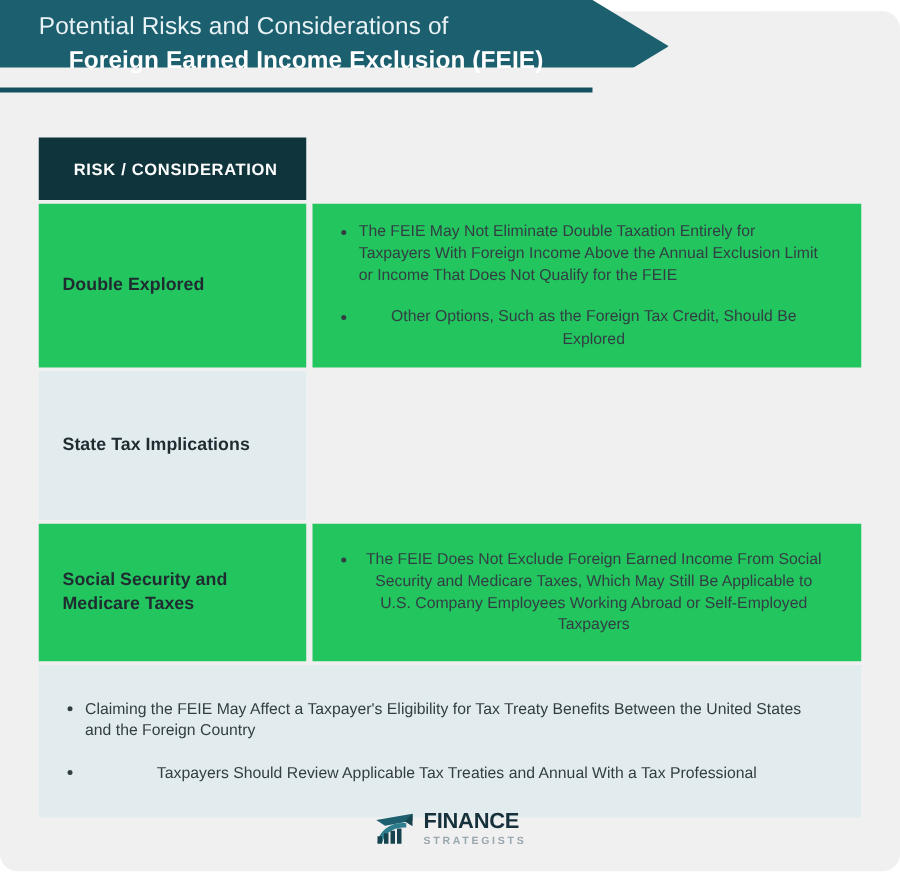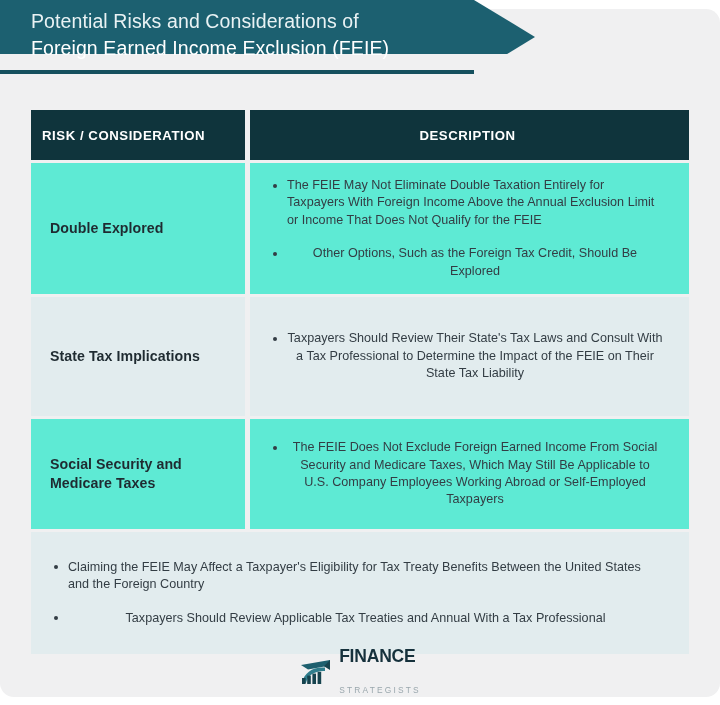--- a/index.html
+++ b/index.html
@@ -56,24 +56,25 @@
     color: #e9f2f4;
     font-size: 19.5px;
     font-weight: 400;
     line-height: 27px;
     letter-spacing: 0.1px;
     white-space: nowrap;
   }
   .banner-line2 {
     color: #ffffff;
     font-size: 19.5px;
-    font-weight: 400;
+    font-weight: 700;
     line-height: 27px;
     letter-spacing: 0.1px;
     white-space: nowrap;
+    margin-left: 24px;
   }
   .banner-edge {
     position: absolute;
     left: 0;
     top: 70px;
     width: 474px;
     height: 4px;
     background: #15505e;
   }
 
@@ -103,39 +104,39 @@
   }
 
   
   .header-row .cell-risk,
   .header-row .cell-desc {
     background: #0f343c;
     height: 50px;
     display: flex;
     align-items: center;
   }
-  .header-row .cell-risk { padding-left: 11px; }
+  .header-row .cell-risk { padding-left: 28px; }
   .header-row .cell-desc { justify-content: center; }
   .th-text {
     color: #ffffff;
     font-size: 13.2px;
     font-weight: 700;
     letter-spacing: 0.55px;
   }
 
   
   .body-row .cell-risk,
   .body-row .cell-desc {
     display: flex;
     flex-direction: column;
     justify-content: center;
     box-sizing: border-box;
   }
   .body-row.light .cell-risk,
-  .body-row.light .cell-desc { background: #5eead4; }
+  .body-row.light .cell-desc { background: #22c55e; }
   .body-row.tint .cell-risk,
   .body-row.tint .cell-desc { background: #e2ecee; }
 
   .cell-risk { padding: 10px 14px 10px 19px; }
   .cell-desc { padding: 14px 26px 14px 22px; }
 
   .risk-label {
     color: #1f2b31;
     font-size: 14.2px;
     font-weight: 700;
@@ -194,24 +195,24 @@
   .logo-name {
     color: #16313c;
     font-size: 17.5px;
     font-weight: 700;
     letter-spacing: -0.2px;
     line-height: 17px;
   }
   .logo-sub {
     color: #9aa7ad;
     font-size: 8.4px;
-    font-weight: 400;
+    font-weight: 700;
     letter-spacing: 2.2px;
     line-height: 12px;
-    margin-top: 19px;
+    margin-top: 1px;
   }
 </style>
 </head>
 <body>
 
 <div id="page">
 
   <div class="card"></div>
 
   <div class="banner">
@@ -220,46 +221,38 @@
       <div class="banner-line2">Foreign Earned Income Exclusion (FEIE)</div>
     </div>
   </div>
   <div class="banner-edge"></div>
 
   <div class="table">
 
     <div class="trow header-row">
       <div class="cell-risk">
         <span class="th-text">RISK / CONSIDERATION</span>
-      </div>
-      <div class="cell-desc">
-        <span class="th-text">DESCRIPTION</span>
       </div>
     </div>
 
     <div class="trow body-row light row-h1">
       <div class="cell-risk">
         <div class="risk-label">Double Explored</div>
       </div>
       <div class="cell-desc">
         <ul class="bullets">
           <li>The FEIE May Not Eliminate Double Taxation Entirely for Taxpayers With Foreign Income Above the Annual Exclusion Limit or Income That Does Not Qualify for the FEIE</li>
           <li>Other Options, Such as the Foreign Tax Credit, Should Be Explored</li>
         </ul>
       </div>
     </div>
 
     <div class="trow body-row tint row-h2">
       <div class="cell-risk">
         <div class="risk-label">State Tax Implications</div>
-      </div>
-      <div class="cell-desc">
-        <ul class="bullets">
-          <li>Taxpayers Should Review Their State's Tax Laws and Consult With a Tax Professional to Determine the Impact of the FEIE on Their State Tax Liability</li>
-        </ul>
       </div>
     </div>
 
     <div class="trow body-row light row-h3">
       <div class="cell-risk">
         <div class="risk-label">Social Security and Medicare Taxes</div>
       </div>
       <div class="cell-desc">
         <ul class="bullets">
           <li>The FEIE Does Not Exclude Foreign Earned Income From Social Security and Medicare Taxes, Which May Still Be Applicable to U.S. Company Employees Working Abroad or Self-Employed Taxpayers</li>

